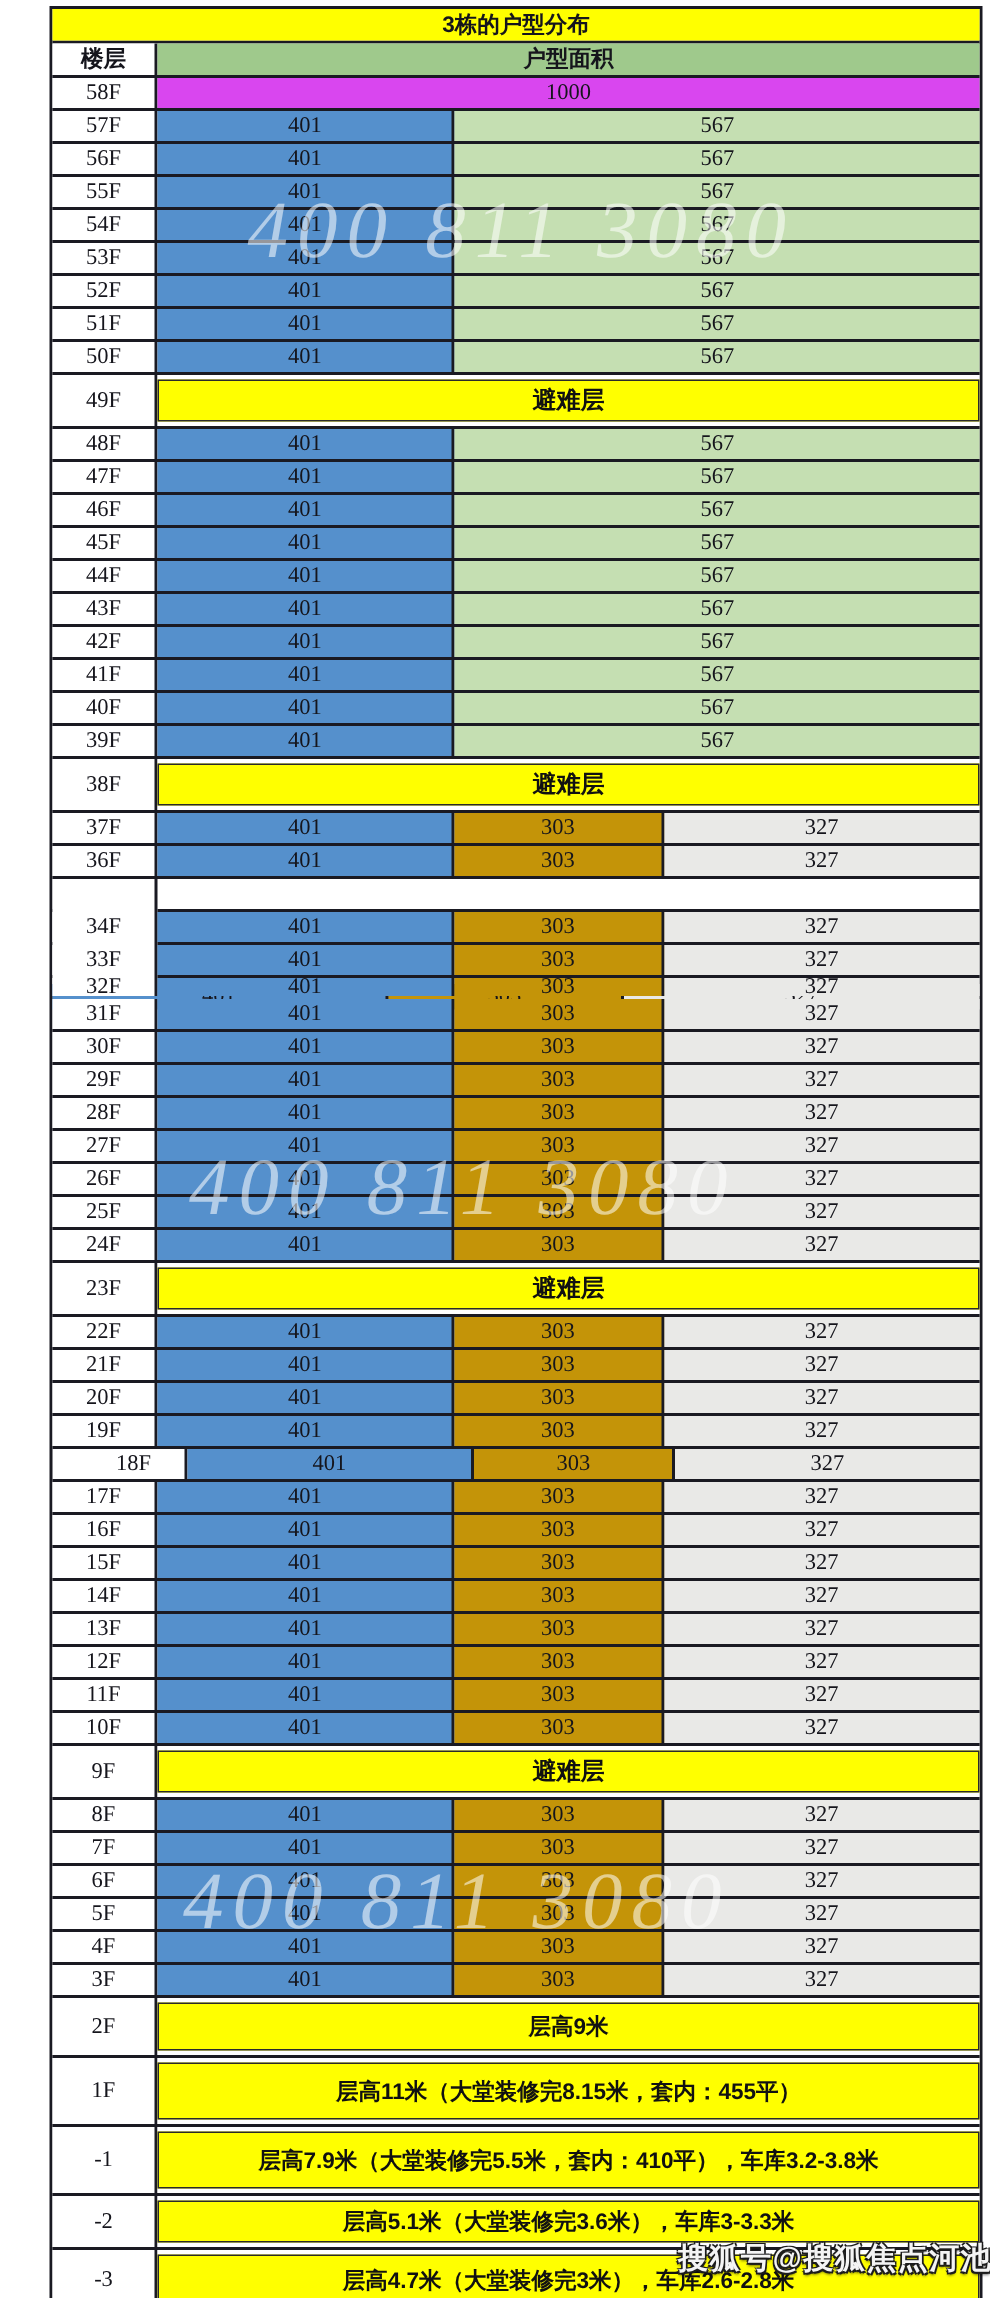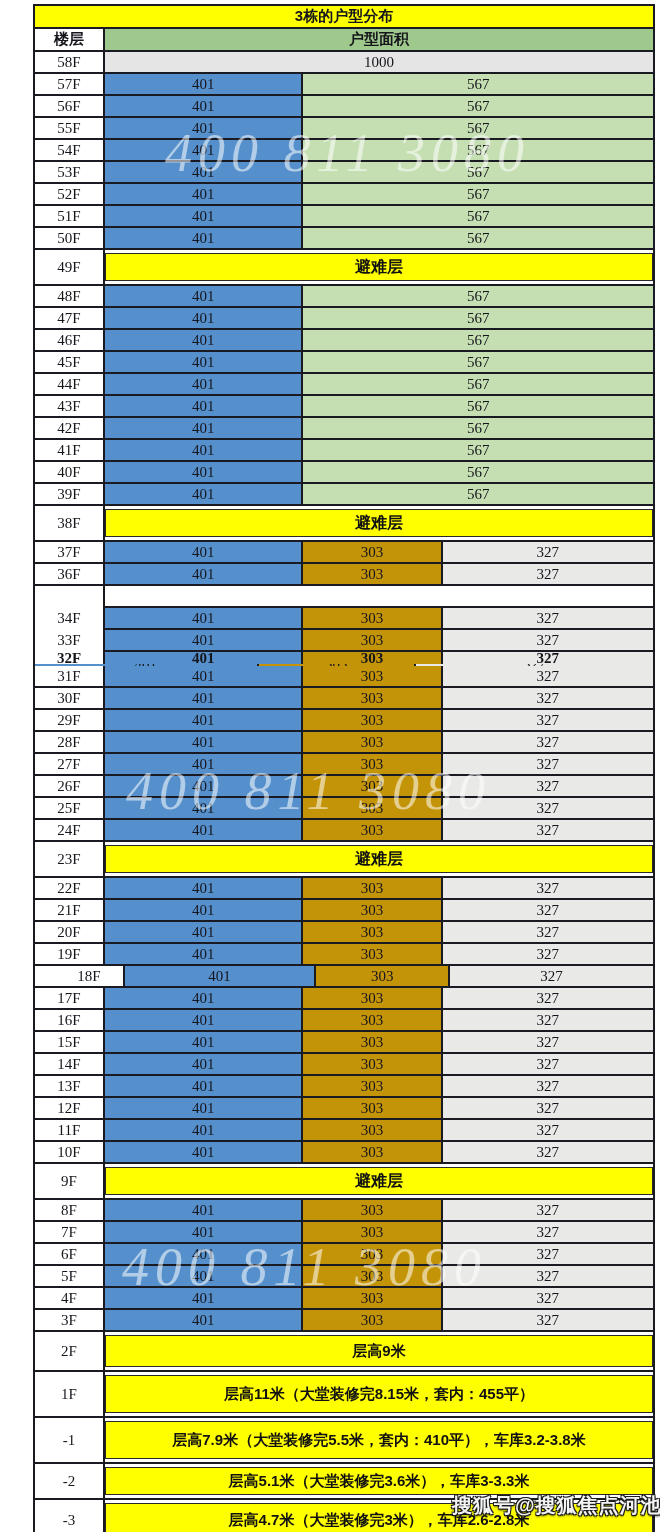--- a/index.html
+++ b/index.html
@@ -63,21 +63,21 @@
   <div class="row" style="height:23px">
     <div class="floor header-floor">楼层</div>
     <div class="cells">
       <div class="cell full-cell header-area" id="area-header-cell" style="background: rgb(159, 201, 140);">户型面积</div>
     </div>
   </div>
 
 <div class="row" style="height: 22px;">
       <div class="floor">58F</div>
       <div class="cells">
-        <div class="cell" style="flex: 1 1 0%; background: #e5e5e5;">1000</div>
+        <div class="cell" style="flex: 1 1 0%; background: #d946ef;">1000</div>
       </div>
     </div>
     <div class="row" style="height: 22px;">
       <div class="floor">57F</div>
       <div class="cells">
         <div class="cell" style="flex: 0 0 36.2%; background: rgb(85, 144, 204);">401</div>
         <div class="cell" style="flex: 0 0 63.8%; background: rgb(197, 223, 178);">567</div>
       </div>
     </div>
     <div class="row" style="height: 22px;">
@@ -248,21 +248,21 @@
       </div>
     </div>
     <div class="row" style="height: 22px;">
       <div class="floor">33F</div>
       <div class="cells">
         <div class="cell" style="flex: 0 0 36.2%; background: rgb(85, 144, 204);">401</div>
         <div class="cell" style="flex: 0 0 25.4%; background: rgb(196, 148, 8);">303</div>
         <div class="cell" style="flex: 0 0 38.4%; background: rgb(233, 233, 231);">327</div>
       </div>
     </div>
-    <div class="row" style="height: 14px; font-weight: bold;">
+    <div class="row" style="height: 14px;">
       <div class="floor">32F</div>
       <div class="cells">
         <div class="cell" style="flex: 0 0 36.2%; background: rgb(85, 144, 204);">401</div>
         <div class="cell" style="flex: 0 0 25.4%; background: rgb(196, 148, 8);">303</div>
         <div class="cell" style="flex: 0 0 38.4%; background: rgb(233, 233, 231);">327</div>
       </div>
     </div>
     <div class="row" style="height: 22px;">
       <div class="floor">31F</div>
       <div class="cells">

